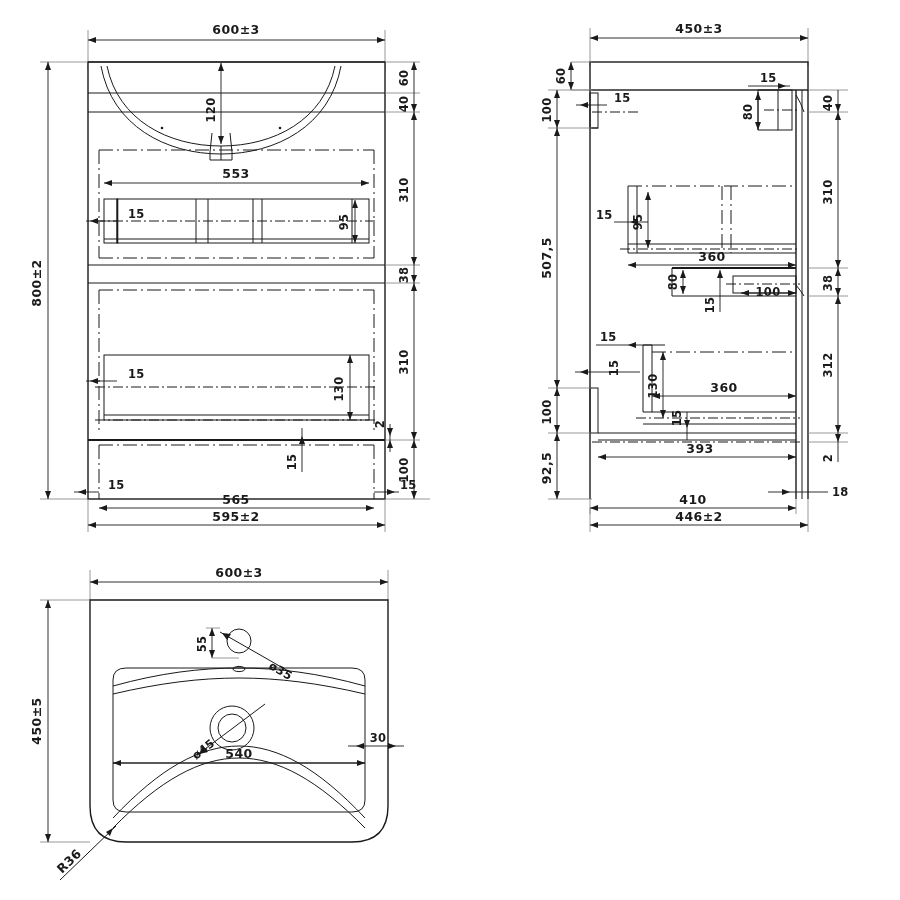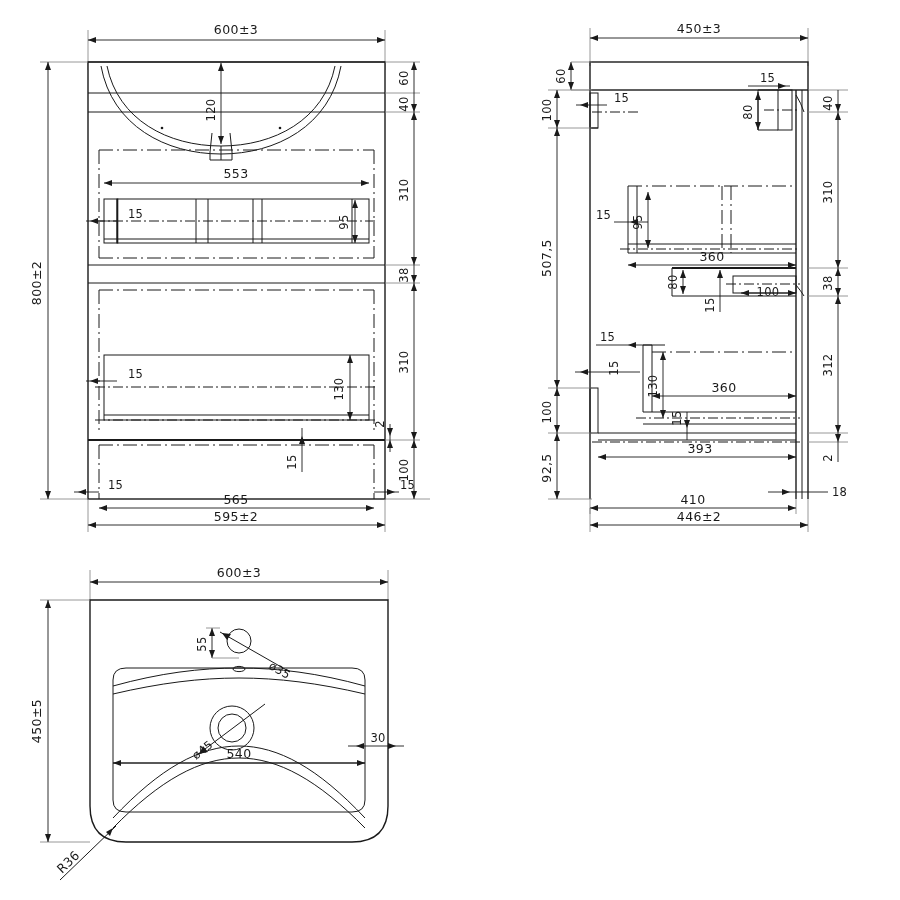--- a/index.html
+++ b/index.html
@@ -3,21 +3,21 @@
 <meta charset="utf-8">
 <title>Technical Drawing</title>
 <style>
   html,body{margin:0;padding:0;background:#ffffff;}
   body{
     width:900px;height:900px;
     font-family:"DejaVu Sans", sans-serif;
     color:#1a1a1a;
     overflow:hidden;
   }
-  #stage{position:relative;width:900px;height:900px;background:#fff;}
+  #stage{position:relative;width:900px;height:900px;background:#fff;font-weight:bold;}
   svg{display:block;}
   .ln{stroke:#1a1a1a;fill:none;}
   .thin{stroke-width:1;}
   .med{stroke-width:1.4;}
   .thick{stroke-width:2;}
   .dash{stroke-dasharray:14 4 2 4;}
   .dash2{stroke-dasharray:10 3 2 3;}
   .dimln{stroke:#1a1a1a;stroke-width:0.9;fill:none;}
   .ext{stroke:#7d7d7d;stroke-width:0.8;fill:none;}
   text{font-family:"DejaVu Sans", sans-serif;fill:#1a1a1a;}

